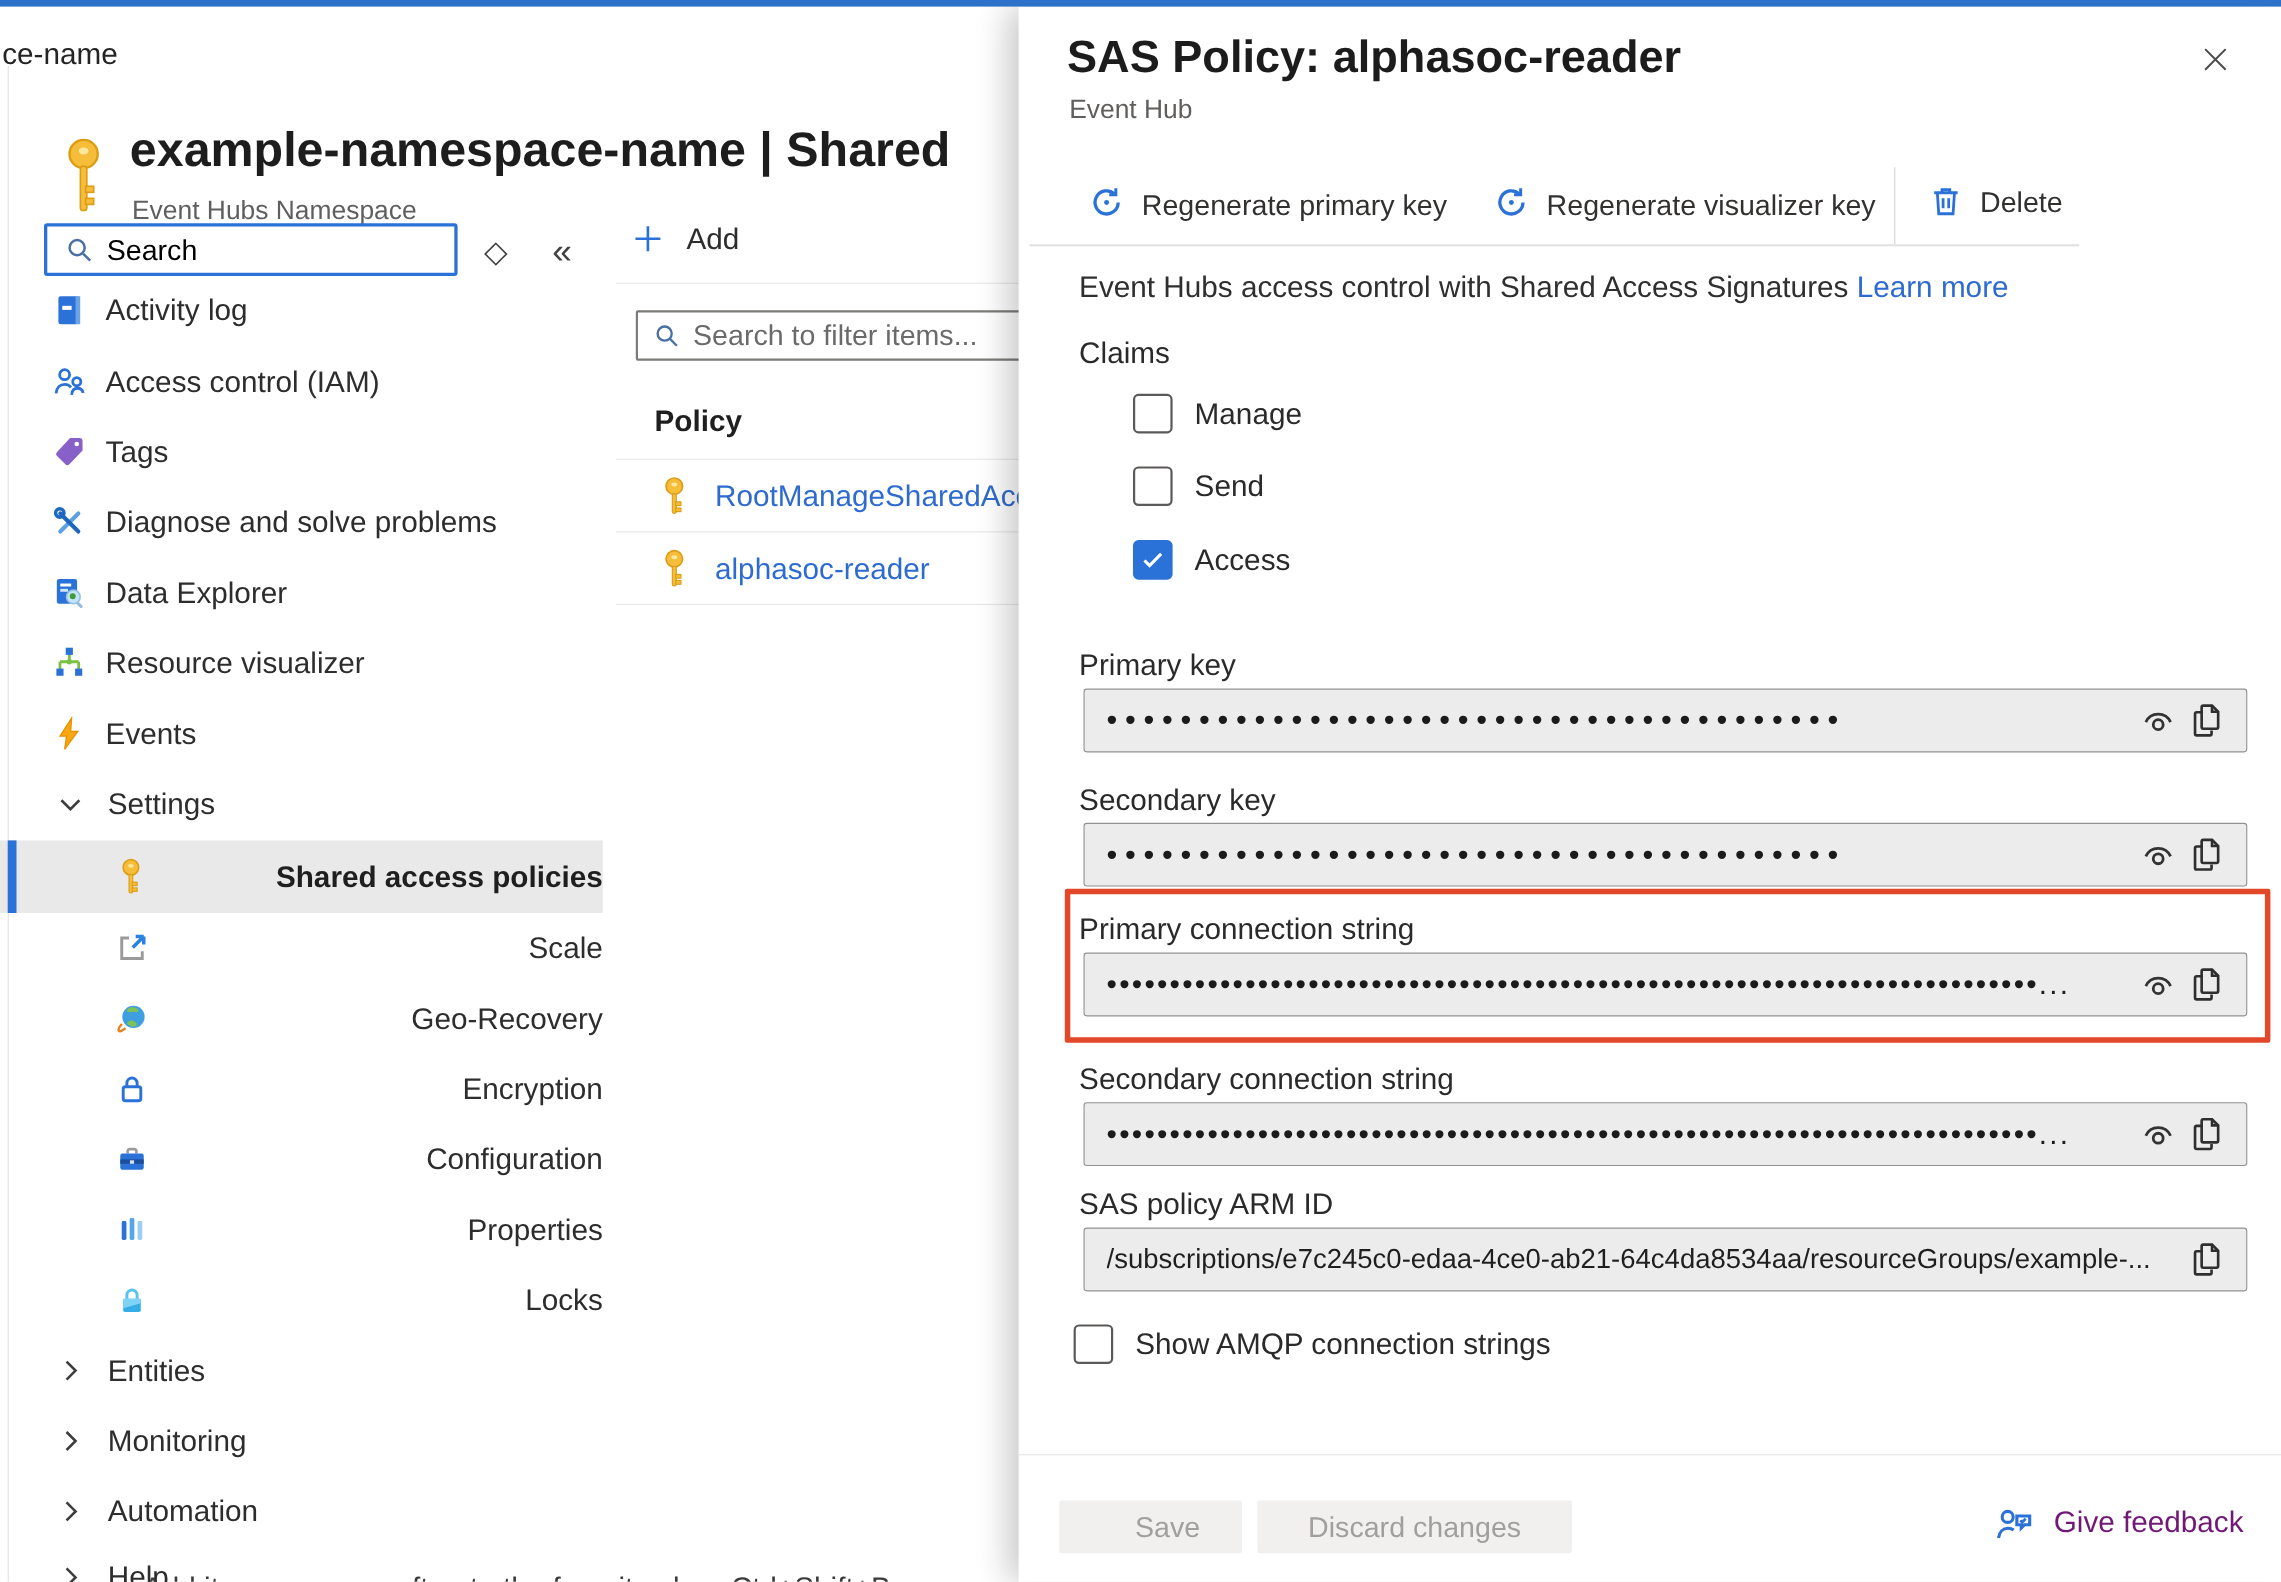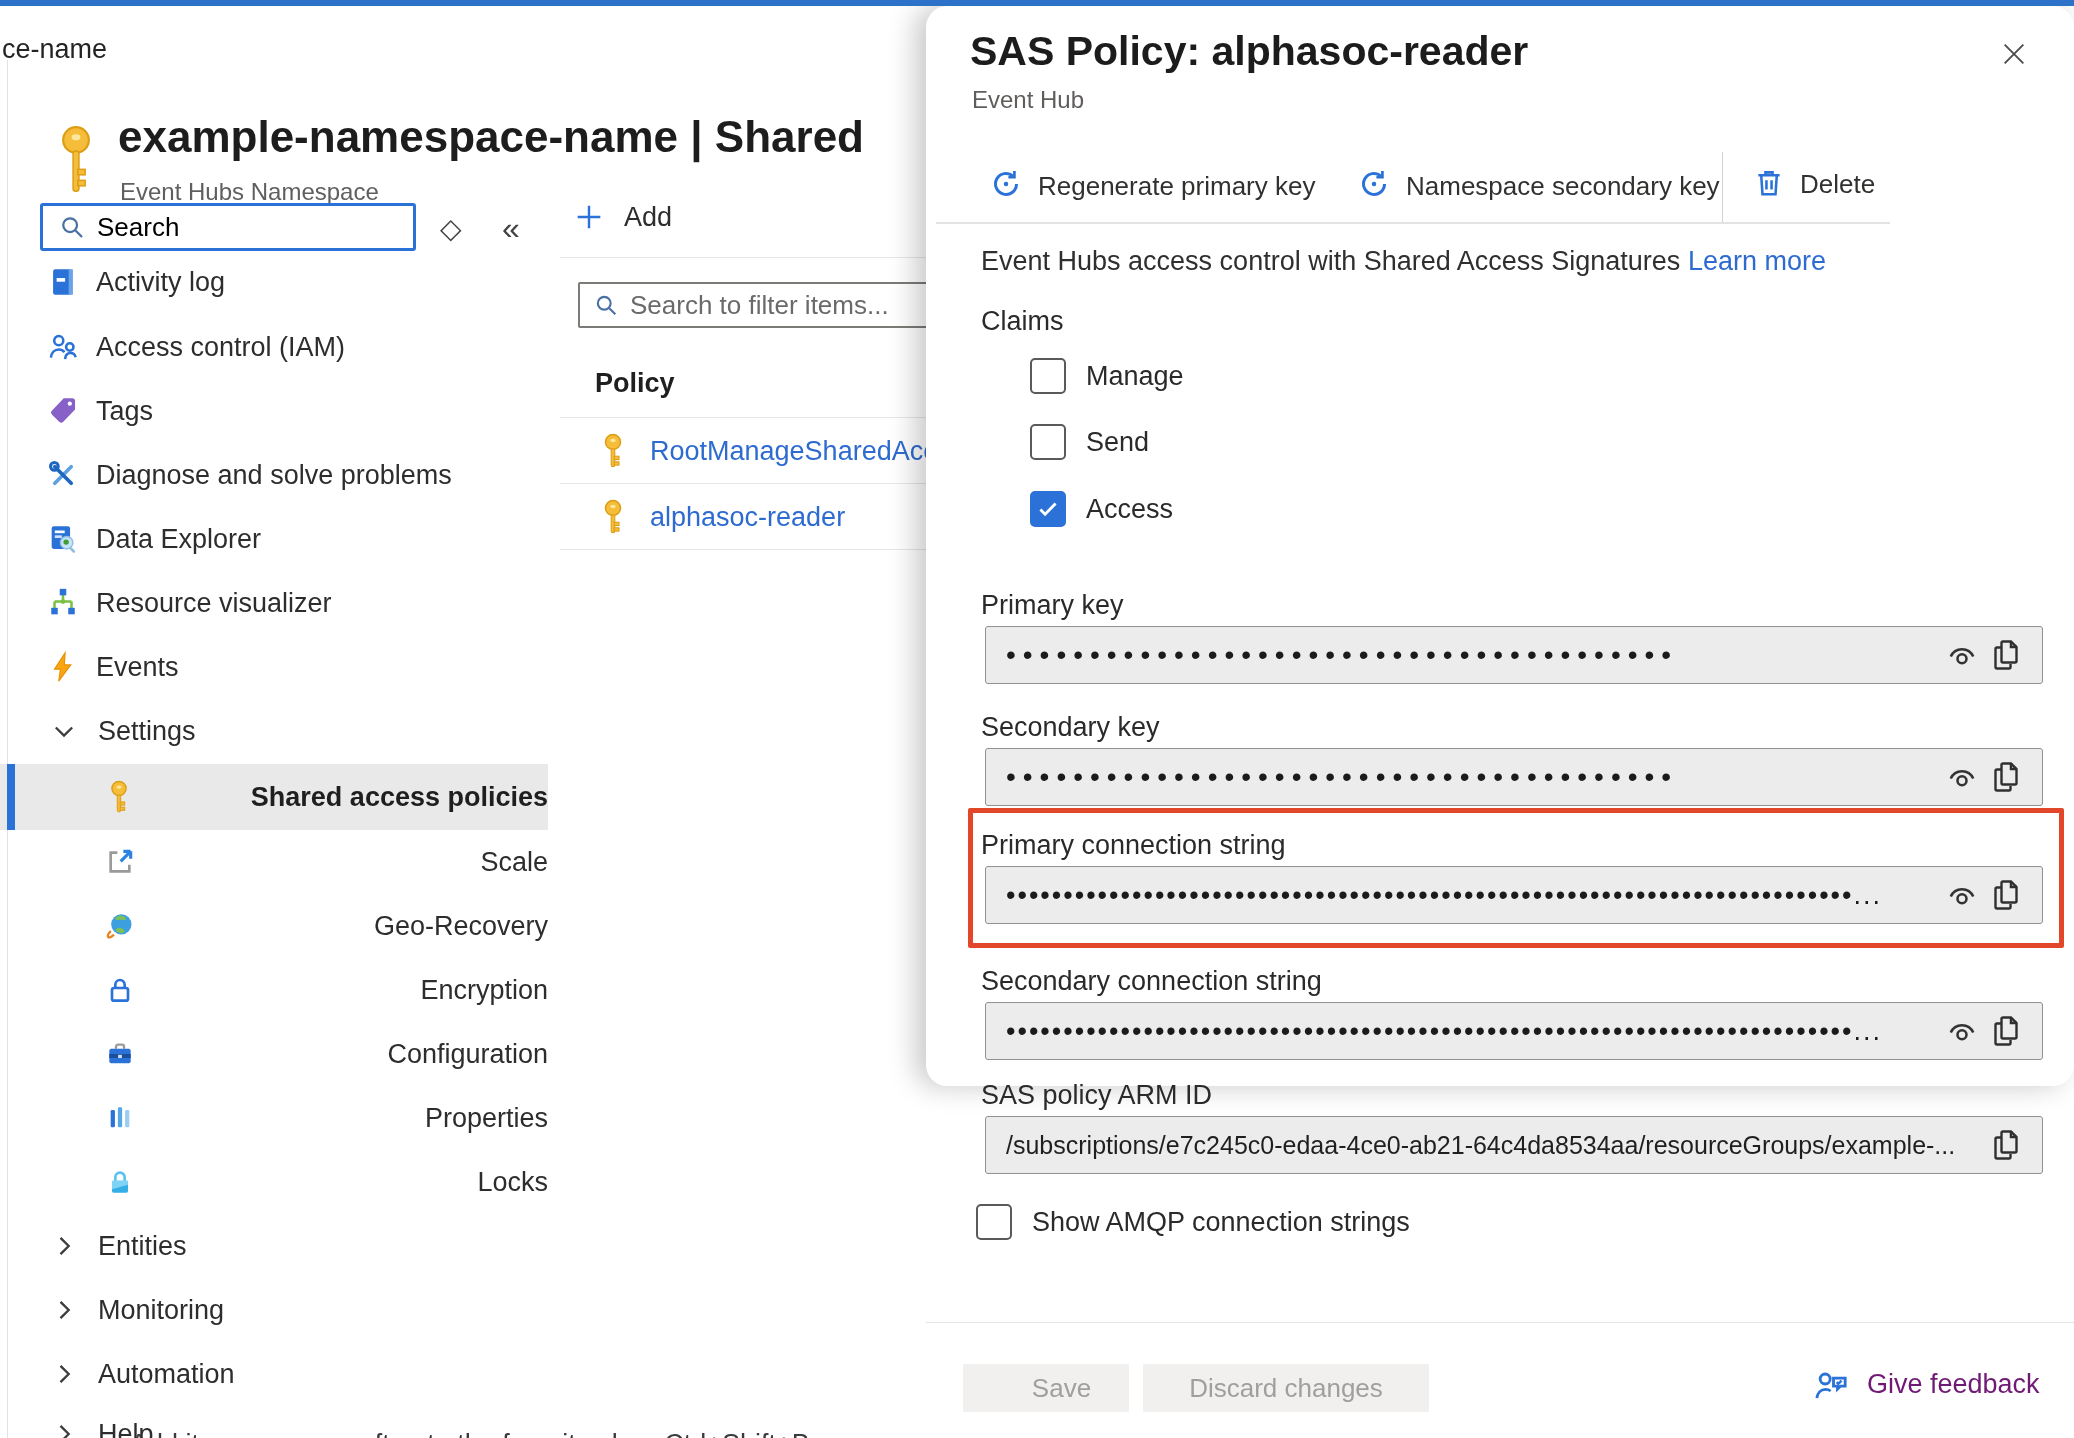--- a/index.html
+++ b/index.html
@@ -43,22 +43,22 @@
   #add-btn { position:absolute; left:572px; top:200px; display:flex; align-items:center; gap:18px; z-index:2; cursor:pointer; }
   #add-btn .lbl { font-size:27px; color:#2d2d2d; }
   #filter-box { position:absolute; left:578px; top:282px; width:420px; height:46px; border:2px solid #7d7b78;
     border-radius:2px; display:flex; align-items:center; gap:10px; padding-left:12px; background:#fff; z-index:2; }
   #filter-box .ph { font-size:26px; color:#6a6a6a; white-space:nowrap; }
   #policy-hdr { position:absolute; left:595px; top:368px; font-size:27px; font-weight:bold; color:#1f1f1f; z-index:2; }
   .pol-row { position:absolute; left:598px; width:420px; height:60px; display:flex; align-items:center; gap:22px; z-index:2; }
   .pol-row .link { font-size:27px; color:#2e6bd0; white-space:nowrap; cursor:pointer; }
 
   
-  #panel { position:absolute; left:926px; top:6px; width:1148px; height:1080px; background:#fff; z-index:10;
-    box-shadow:-10px 0 28px rgba(0,0,0,.22);border-radius:21px; }
+  #panel { position:absolute; left:926px; top:6px; width:1148px; height:1432px; background:#fff; z-index:10;
+    box-shadow:-10px 0 28px rgba(0,0,0,.22); }
   #p-title { position:absolute; left:44px; top:22px; font-size:41px; font-weight:bold; color:#1c1c1c; }
   #p-sub { position:absolute; left:46px; top:80px; font-size:24px; color:#605e5c; }
   #p-close { position:absolute; left:1072px; top:32px; width:32px; height:32px; cursor:pointer; }
   .tb-item { position:absolute; top:160px; display:flex; align-items:flex-end; gap:14px; cursor:pointer; }
   .tb-item .lbl { font-size:26px; color:#323130; white-space:nowrap; }
   #tb-sep { position:absolute; left:796px; top:146px; width:1px; height:70px; background:#d3d3d3; }
   #tb-border { position:absolute; left:10px; top:216px; width:954px; height:2px; background:#e3e3e3; }
   #p-desc { position:absolute; left:55px; top:240px; font-size:27px; color:#2f2f2f; }
   #p-desc a { color:#2e6bd0; text-decoration:none; cursor:pointer; }
   #claims-lbl { position:absolute; left:55px; top:300px; font-size:27px; color:#2a2a2a; }
@@ -371,21 +371,21 @@
     <span class="lbl">Regenerate primary key</span>
   </div>
   <div class="tb-item" style="left:430px">
     <span class="ic">
         <svg width="36" height="36" viewBox="0 0 24 24" fill="none" stroke="#2b72d8" stroke-width="2">
           <path d="M19 12a7 7 0 1 1-2.3-5.2"></path>
           <path d="M17.6 3.4v4h-4" stroke-width="1.8"></path>
           <circle cx="12" cy="12" r="1.5" fill="#2b72d8" stroke="none"></circle>
         </svg>
       </span>
-    <span class="lbl">Namespace secondary key</span>
+    <span class="lbl">Regenerate visualizer key</span>
   </div>
   <div id="tb-sep"></div>
   <div class="tb-item" style="left:826px">
     <span class="ic">
         <svg width="34" height="34" viewBox="0 0 24 24" fill="none" stroke="#2b72d8" stroke-width="1.8">
           <path d="M4.5 6.5h15M9.5 6.5V4.5h5v2M6.5 6.5l.9 13.5h9.2l.9-13.5"></path>
           <path d="M10.2 10v6.5M13.8 10v6.5"></path>
         </svg>
       </span>
     <span class="lbl">Delete</span>

